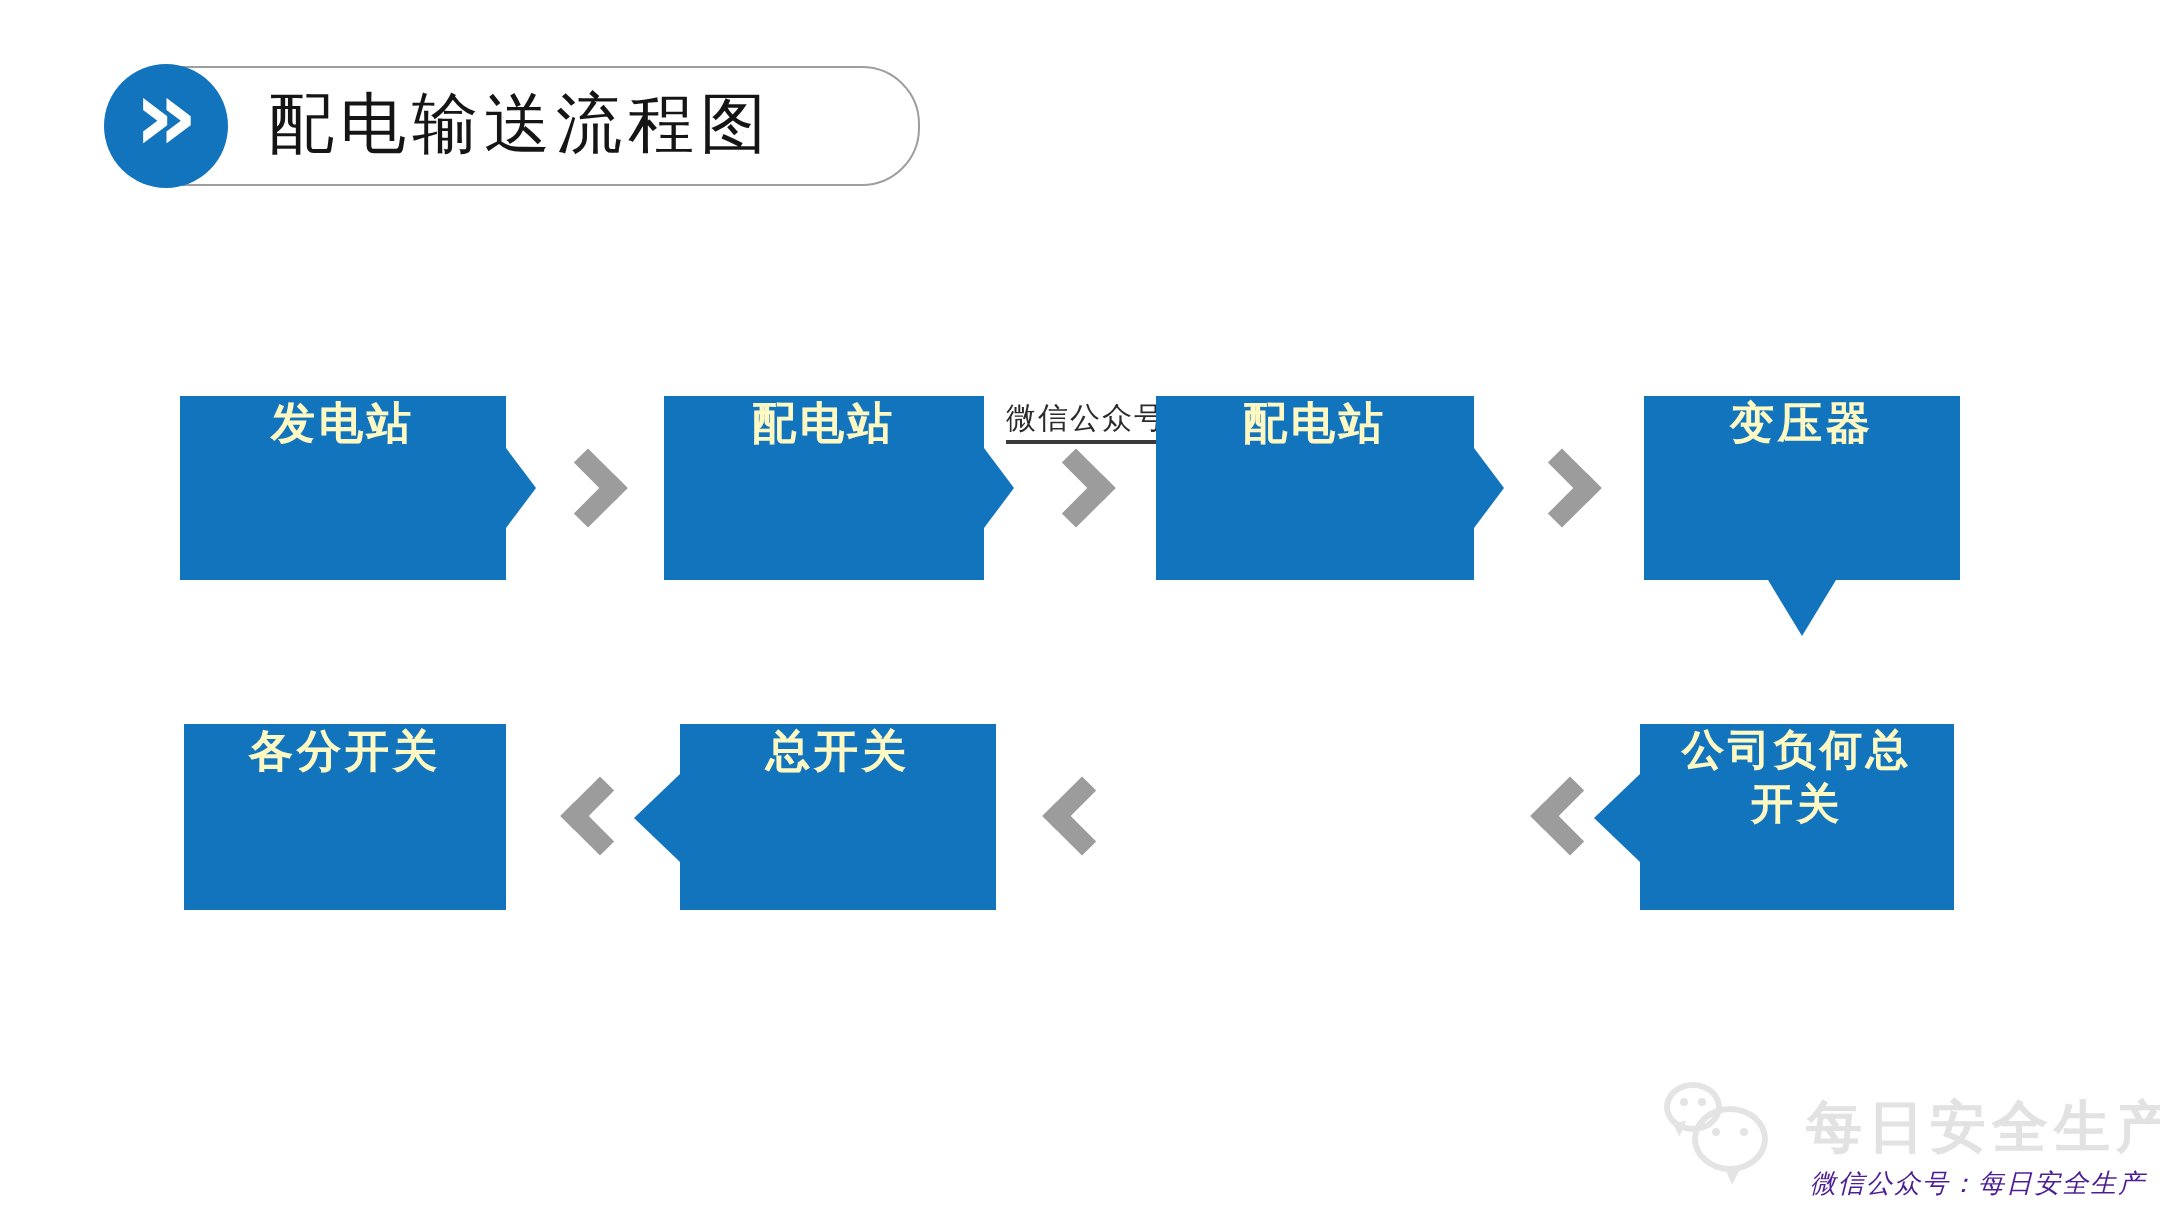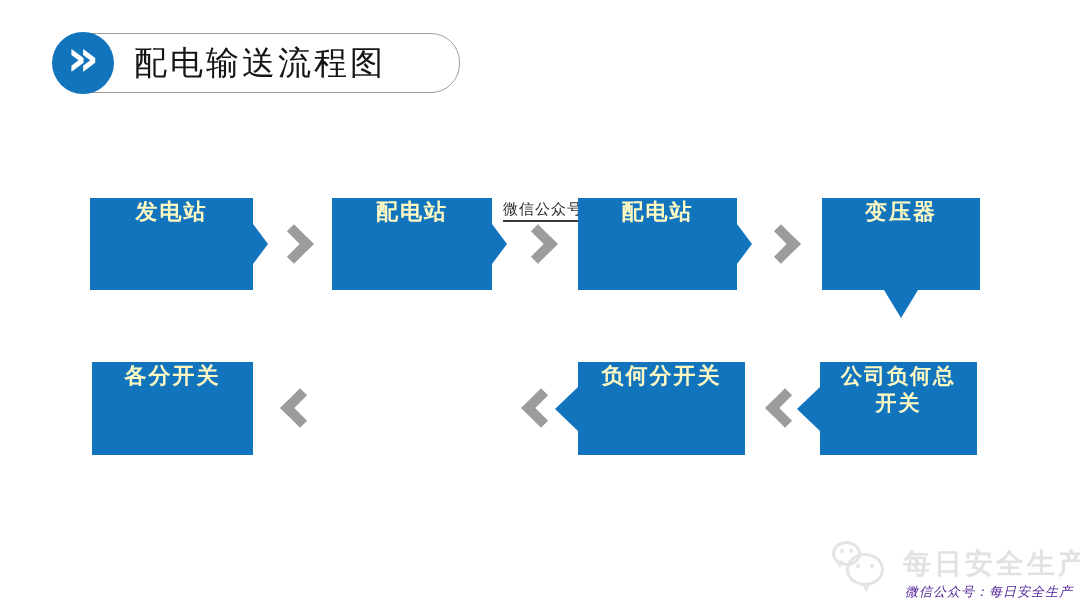--- a/index.html
+++ b/index.html
@@ -131,26 +131,26 @@
   <div class="fbox row2" style="left:92px;width:161px;">
     <span>各分开关</span>
   </div>
 
   <div class="fbox row1" style="left:822px;width:158px;">
     <span>变压器</span>
     <i class="tip tip-d"></i>
   </div>
   <div class="chev chev-l" style="left:286px;top:394px;"></div>
 
+  <div class="fbox row2" style="left:340px;width:158px;">
+    <span>总开关</span>
+    <i class="tip tip-l"></i>
+  </div>
   <div class="chev chev-l" style="left:527px;top:394px;"></div>
 
-  <div class="fbox row2" style="left:578px;width:167px;">
-    <span>负何分开关</span>
-    <i class="tip tip-l"></i>
-  </div>
   <div class="chev chev-l" style="left:771px;top:394px;"></div>
 
   <div class="fbox row2" style="left:820px;width:157px;font-size:21px;padding:0 20px;box-sizing:content-box;width:117px;padding-left:20px;padding-right:20px;">
     <span>公司负何总开关</span>
     <i class="tip tip-l"></i>
   </div>
 
   <div class="wx-icon">
     <div class="wx-bubble wx-small"></div>
     <div class="wx-bubble wx-big"></div>

